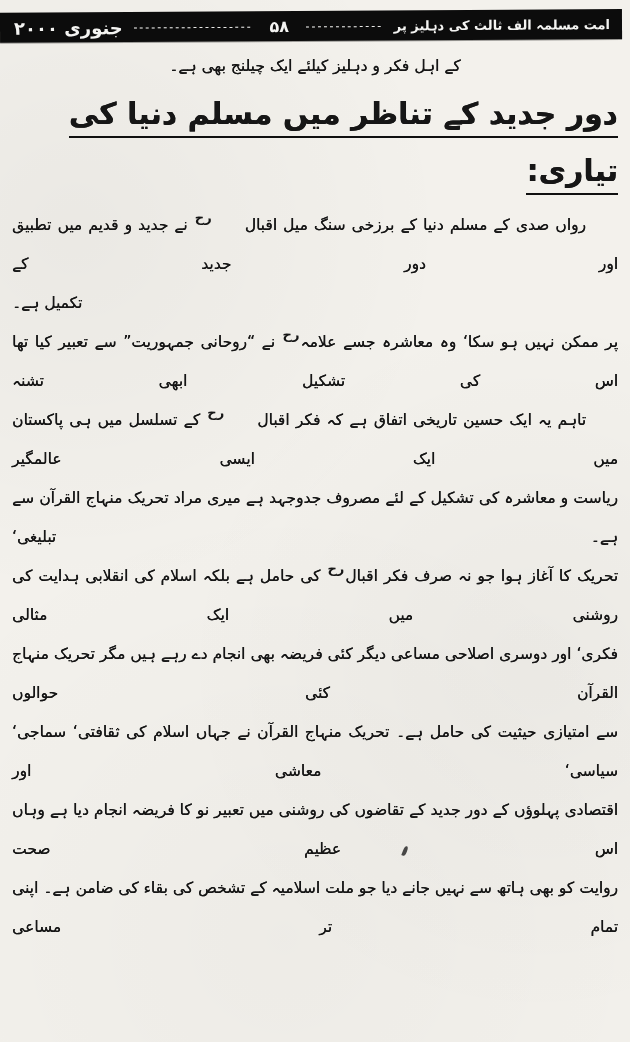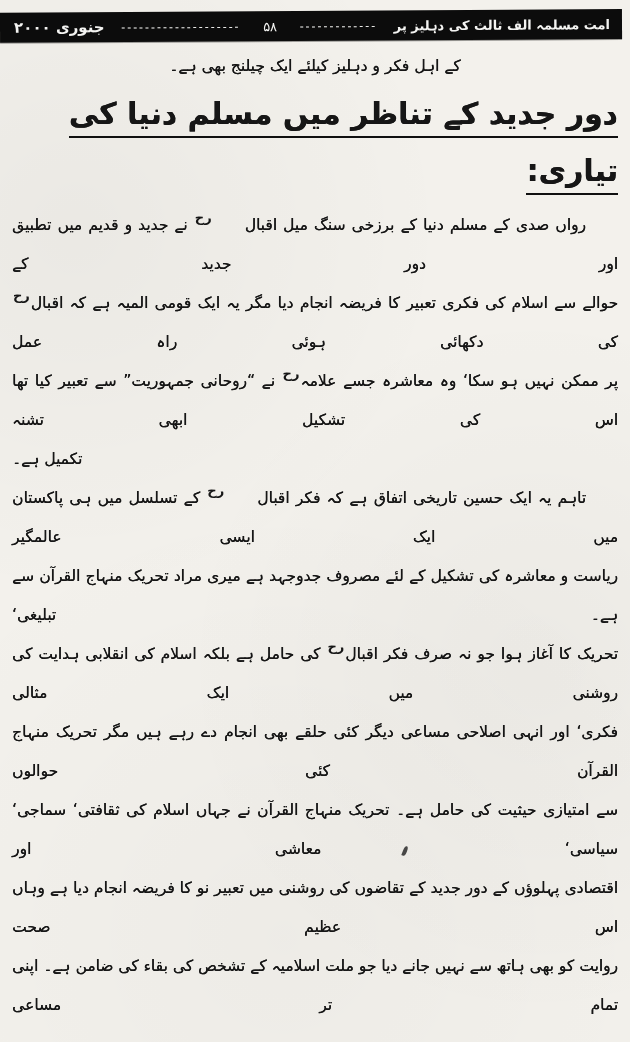--- a/index.html
+++ b/index.html
@@ -33,22 +33,22 @@
     align-items:center;
     justify-content:space-between;
     direction:rtl;
     padding:0 12px 0 14px;
     transform:rotate(-0.35deg);
     transform-origin:right center;
     box-shadow:0 1px 0 rgba(0,0,0,.35);
   }
   .header-bar .h-title{font-size:13px;font-weight:bold;white-space:nowrap;}
   .header-bar .h-dash{font-size:11px;letter-spacing:2px;opacity:.95;white-space:nowrap;overflow:hidden;}
-  .header-bar .h-num{font-size:13px;font-weight:normal;padding:0 6px;white-space:nowrap;}
-  .header-bar .h-date{font-size:15px;font-weight:bold;white-space:nowrap;}
+  .header-bar .h-num{font-size:16px;font-weight:bold;padding:0 6px;white-space:nowrap;}
+  .header-bar .h-date{font-size:18px;font-weight:bold;white-space:nowrap;}
   
   .body-text{
     direction:rtl;
     padding:8px 12px 0 12px;
     text-shadow:0.25px 0 0 currentColor; 
   }
   .line{
     font-size:15.5px;
     line-height:39px;
     text-align:justify;
@@ -105,30 +105,29 @@
     <div>
       <div class="line center">کے اہل فکر و دہلیز کیلئے ایک چیلنج بھی ہے۔</div>
     </div>
 
     <div class="section-heading">
       <span class="heading-text">دور جدید کے تناظر میں مسلم دنیا کی تیاری:</span>
     </div>
 
     <div>
       <div class="line first">رواں صدی کے مسلم دنیا کے برزخی سنگ میل اقبال<span class="rah">رح</span> نے جدید و قدیم میں تطبیق اور دور جدید کے</div>
-      <div class="line">حوالے سے اسلام کی فکری تعبیر کا فریضہ انجام دیا مگر یہ ایک قومی المیہ ہے کہ اقبال<span class="rah">رح</span> کی دکھائی ہوئی راہ عمل</div>
+      <div class="line end-left">تکمیل ہے۔</div>
       <div class="line">پر ممکن نہیں ہو سکا‘ وہ معاشرہ جسے علامہ<span class="rah">رح</span> نے “روحانی جمہوریت” سے تعبیر کیا تھا اس کی تشکیل ابھی تشنہ</div>
-      <div class="line end-left">تکمیل ہے۔</div>
     </div>
 
     <div>
       <div class="line first">تاہم یہ ایک حسین تاریخی اتفاق ہے کہ فکر اقبال<span class="rah">رح</span> کے تسلسل میں ہی پاکستان میں ایک ایسی عالمگیر</div>
       <div class="line">ریاست و معاشرہ کی تشکیل کے لئے مصروف جدوجہد ہے میری مراد تحریک منہاج القرآن سے ہے۔ تبلیغی‘</div>
       <div class="line">تحریک کا آغاز ہوا جو نہ صرف فکر اقبال<span class="rah">رح</span> کی حامل ہے بلکہ اسلام کی انقلابی ہدایت کی روشنی میں ایک مثالی</div>
-      <div class="line">فکری‘ اور انہی اصلاحی مساعی دیگر کئی حلقے بھی انجام دے رہے ہیں مگر تحریک منہاج القرآن کئی حوالوں</div>
+      <div class="line">فکری‘ اور دوسری اصلاحی مساعی دیگر کئی فریضہ بھی انجام دے رہے ہیں مگر تحریک منہاج القرآن کئی حوالوں</div>
       <div class="line">سے امتیازی حیثیت کی حامل ہے۔ تحریک منہاج القرآن نے جہاں اسلام کی ثقافتی‘ سماجی‘ سیاسی‘ معاشی اور</div>
       <div class="line">اقتصادی پہلوؤں کے دور جدید کے تقاضوں کی روشنی میں تعبیر نو کا فریضہ انجام دیا ہے وہاں اس عظیم صحت</div>
       <div class="line">روایت کو بھی ہاتھ سے نہیں جانے دیا جو ملت اسلامیہ کے تشخص کی بقاء کی ضامن ہے۔ اپنی تمام تر مساعی</div>
 
     </div>
 
   </div>
 
   <div class="smudge"></div>
 </div>

